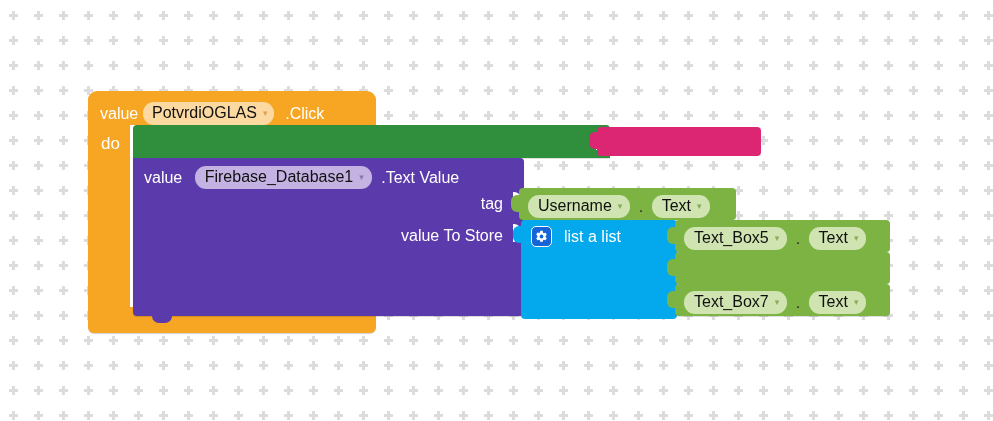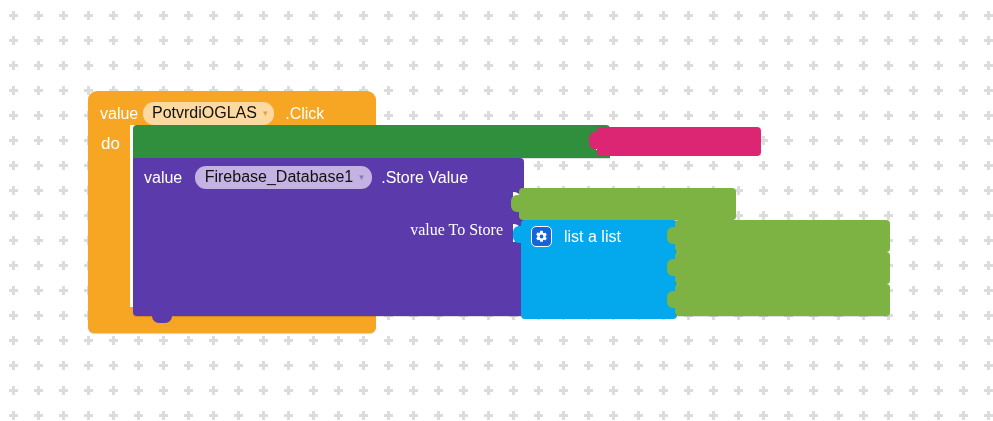--- a/index.html
+++ b/index.html
@@ -1002,61 +1002,89 @@
     </div>
 
     <div class="blk call-block">
       <div class="call-notch"></div>
 
       <div class="call-row">
         <span class="lbl">value</span>
         <span class="fld-purple" style="margin-left:8px;">
           <span>Firebase_Database1</span><span class="arrow">▾</span>
         </span>
-        <span class="lbl" style="margin-left:5px;">.Store Value</span>
+        <span class="lbl" style="margin-left:5px;">.Text Value</span>
       </div>
 
+      <div class="arg-label" style="left:260px; top:38px; width:110px;">tag</div>
       <div class="socket" style="left:378px; top:34px;"></div>
       <div class="socket-cut" style="left:380px; top:34px;"></div>
 
-      <div class="arg-label" style="left:210px; top:64px; width:160px;font-family:Liberation Serif, serif;">value To Store</div>
+      <div class="arg-label" style="left:210px; top:70px; width:160px;">value To Store</div>
       <div class="socket" style="left:378px; top:66px;"></div>
       <div class="socket-cut" style="left:380px; top:66px;"></div>
     </div>
 
     <div class="getter" style="left:519px; top:188px; width:217px;">
       <div class="plug"></div>
+      <div class="getter-row">
+        <span class="fld-lgreen">
+          <span>Username</span><span class="arrow">▾</span>
+        </span>
+        <span class="dot">.</span>
+        <span class="fld-lgreen">
+          <span>Text</span><span class="arrow">▾</span>
+        </span>
+      </div>
     </div>
 
     <div class="blk list-block">
       <div class="plug"></div>
 
       <div class="mutator">
         <svg class="gearsvg" width="13" height="13" viewBox="0 0 24 24" aria-hidden="true">
           <path fill="#ffffff" d="M19.4 13a7.8 7.8 0 0 0 0-2l2.1-1.6a.5.5 0 0 0 .1-.6l-2-3.5a.5.5 0 0 0-.6-.2l-2.5 1a7.6 7.6 0 0 0-1.7-1L14.5 2a.5.5 0 0 0-.5-.4h-4a.5.5 0 0 0-.5.4l-.3 2.6a7.6 7.6 0 0 0-1.7 1l-2.5-1a.5.5 0 0 0-.6.2l-2 3.5a.5.5 0 0 0 .1.6L4.6 11a7.8 7.8 0 0 0 0 2l-2.1 1.6a.5.5 0 0 0-.1.6l2 3.5a.5.5 0 0 0 .6.2l2.5-1a7.6 7.6 0 0 0 1.7 1l.3 2.6a.5.5 0 0 0 .5.4h4a.5.5 0 0 0 .5-.4l.3-2.6a7.6 7.6 0 0 0 1.7-1l2.5 1a.5.5 0 0 0 .6-.2l2-3.5a.5.5 0 0 0-.1-.6zM12 15.5A3.5 3.5 0 1 1 15.5 12 3.5 3.5 0 0 1 12 15.5z"></path>
         </svg>
       </div>
 
       <div class="list-label">list a list</div>
 
       <div class="list-socket" style="top:4px;"></div>
       <div class="list-socket" style="top:36px;"></div>
       <div class="list-socket" style="top:68px;"></div>
     </div>
 
     <div class="getter" style="left:675px; top:220px; width:215px;">
       <div class="plug"></div>
+      <div class="getter-row">
+        <span class="fld-lgreen">
+          <span>Text_Box5</span><span class="arrow">▾</span>
+        </span>
+        <span class="dot">.</span>
+        <span class="fld-lgreen">
+          <span>Text</span><span class="arrow">▾</span>
+        </span>
+      </div>
     </div>
 
     <div class="getter" style="left:675px; top:252px; width:215px;">
       <div class="plug"></div>
     </div>
 
     <div class="getter" style="left:675px; top:284px; width:215px;">
       <div class="plug"></div>
+      <div class="getter-row">
+        <span class="fld-lgreen">
+          <span>Text_Box7</span><span class="arrow">▾</span>
+        </span>
+        <span class="dot">.</span>
+        <span class="fld-lgreen">
+          <span>Text</span><span class="arrow">▾</span>
+        </span>
+      </div>
     </div>
 
   </div>
 </div>
 
 <style>
   #canvas { background-image: none; -webkit-mask-image: none; mask-image: none; }
   .cross::before, .cross::after { background: #dcdcdc; }
 </style>
 

